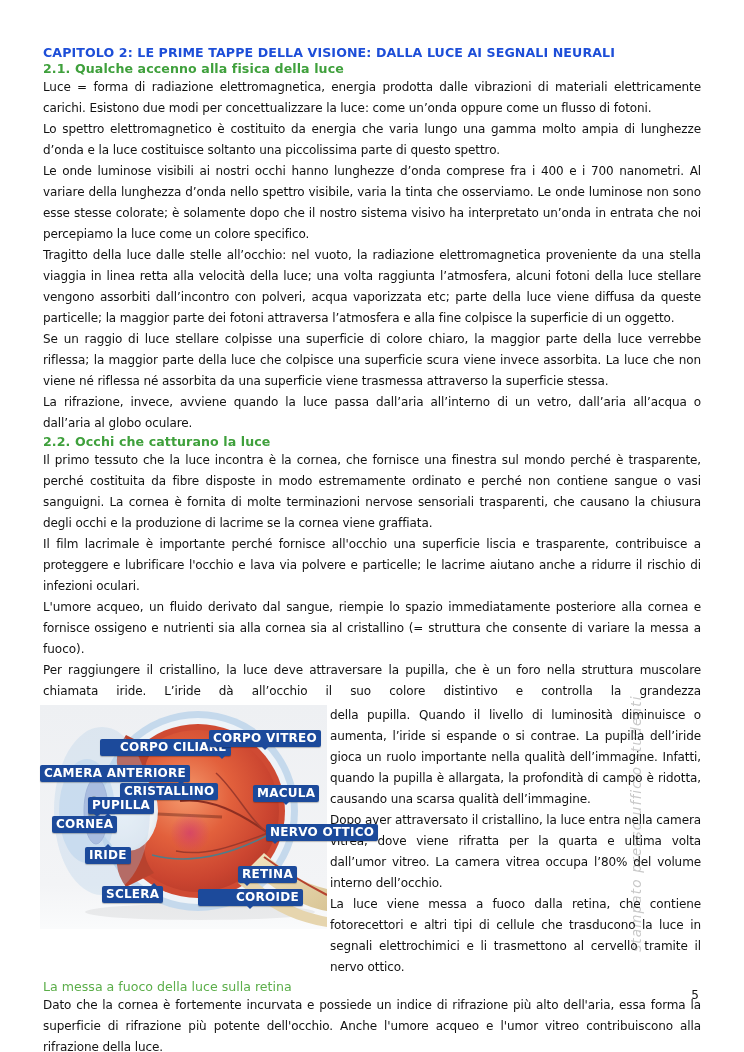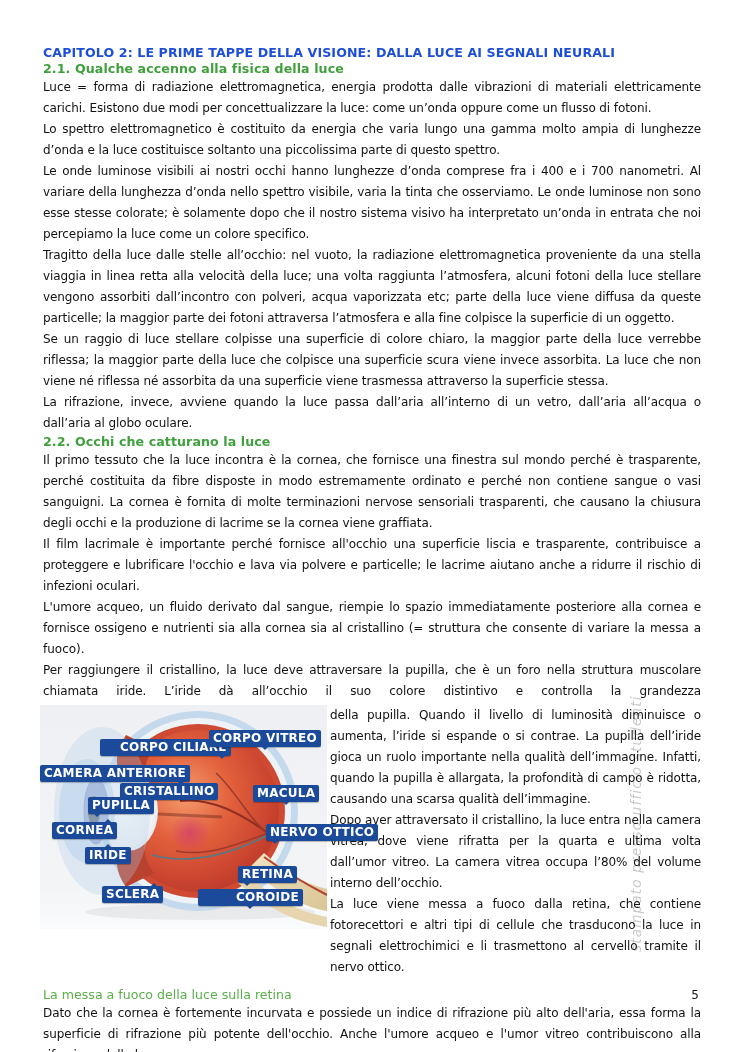--- a/index.html
+++ b/index.html
@@ -18,21 +18,21 @@
   .h-chapter{
     font-size:12.6px;font-weight:bold;color:#1d4ed8;
     line-height:16px;letter-spacing:.1px;
   }
   .h-section{
     font-size:12.6px;font-weight:bold;color:#3fa03c;
     line-height:16px;letter-spacing:.1px;
   }
   .h-sub{
     font-size:12.6px;font-weight:normal;color:#5cae4a;
-    line-height:17px;margin-top:8px;
+    line-height:17px;
   }
   p{margin:0;}
   .body-text{
     font-size:12px;line-height:21px;
     text-align:justify;letter-spacing:-0.1px;
   }
   .justify-last{text-align-last:justify;}
   .small-inline{font-size:12px;letter-spacing:0;}
   .figure-row{
     display:flex;align-items:flex-start;margin-top:3px;
@@ -149,21 +149,21 @@
           <path d="M224,148 C244,166 262,178 287,184 L287,206 C256,200 230,182 210,162 Z" fill="url(#gNerve)"></path>
           <path d="M224,152 C246,168 264,178 287,190" fill="none" stroke="#b5432f" stroke-width="2"></path>
           <path d="M206,168 C236,196 258,206 287,212 L287,222 C250,216 224,200 198,178 Z" fill="#e6d5ae"></path>
         </svg>
         <div class="lbl pd-r" style="left:60px;top:34px;padding-left:20px;">CORPO CILIARE</div>
         <div class="lbl pd-c" style="left:169px;top:25px;">CORPO VITREO</div>
         <div class="lbl pd-r" style="left:0px;top:60px;">CAMERA ANTERIORE</div>
         <div class="lbl pd-l" style="left:80px;top:78px;">CRISTALLINO</div>
         <div class="lbl pd-c" style="left:167px;top:80px;margin-left:46px;">MACULA</div>
         <div class="lbl pd-l" style="left:48px;top:92px;text-align:right;">PUPILLA</div>
-        <div class="lbl pu-r" style="left:12px;top:111px;margin-top:6px;">CORNEA</div>
+        <div class="lbl pu-r" style="left:12px;top:111px;">CORNEA</div>
         <div class="lbl pd-l" style="left:226px;top:119px;">NERVO OTTICO</div>
         <div class="lbl pu-c" style="left:45px;top:142px;">IRIDE</div>
         <div class="lbl pd-l" style="left:198px;top:161px;">RETINA</div>
         <div class="lbl pu-r" style="left:62px;top:181px;">SCLERA</div>
         <div class="lbl pd-c" style="left:158px;top:184px;padding-left:38px;">COROIDE</div>
       </div>
 
       <div class="wrap-col">
         <p class="body-text">della pupilla. Quando il livello di luminosità diminuisce o aumenta, l’iride si espande o si contrae. La pupilla dell’iride gioca un ruolo importante nella qualità dell’immagine. Infatti, quando la pupilla è allargata, la profondità di campo è ridotta, causando una scarsa qualità dell’immagine.</p>
         <p class="body-text">Dopo aver attraversato il cristallino, la luce entra nella camera vitrea, dove viene rifratta per la quarta e ultima volta dall’umor vitreo. La camera vitrea occupa l’80% del volume interno dell’occhio.</p>

